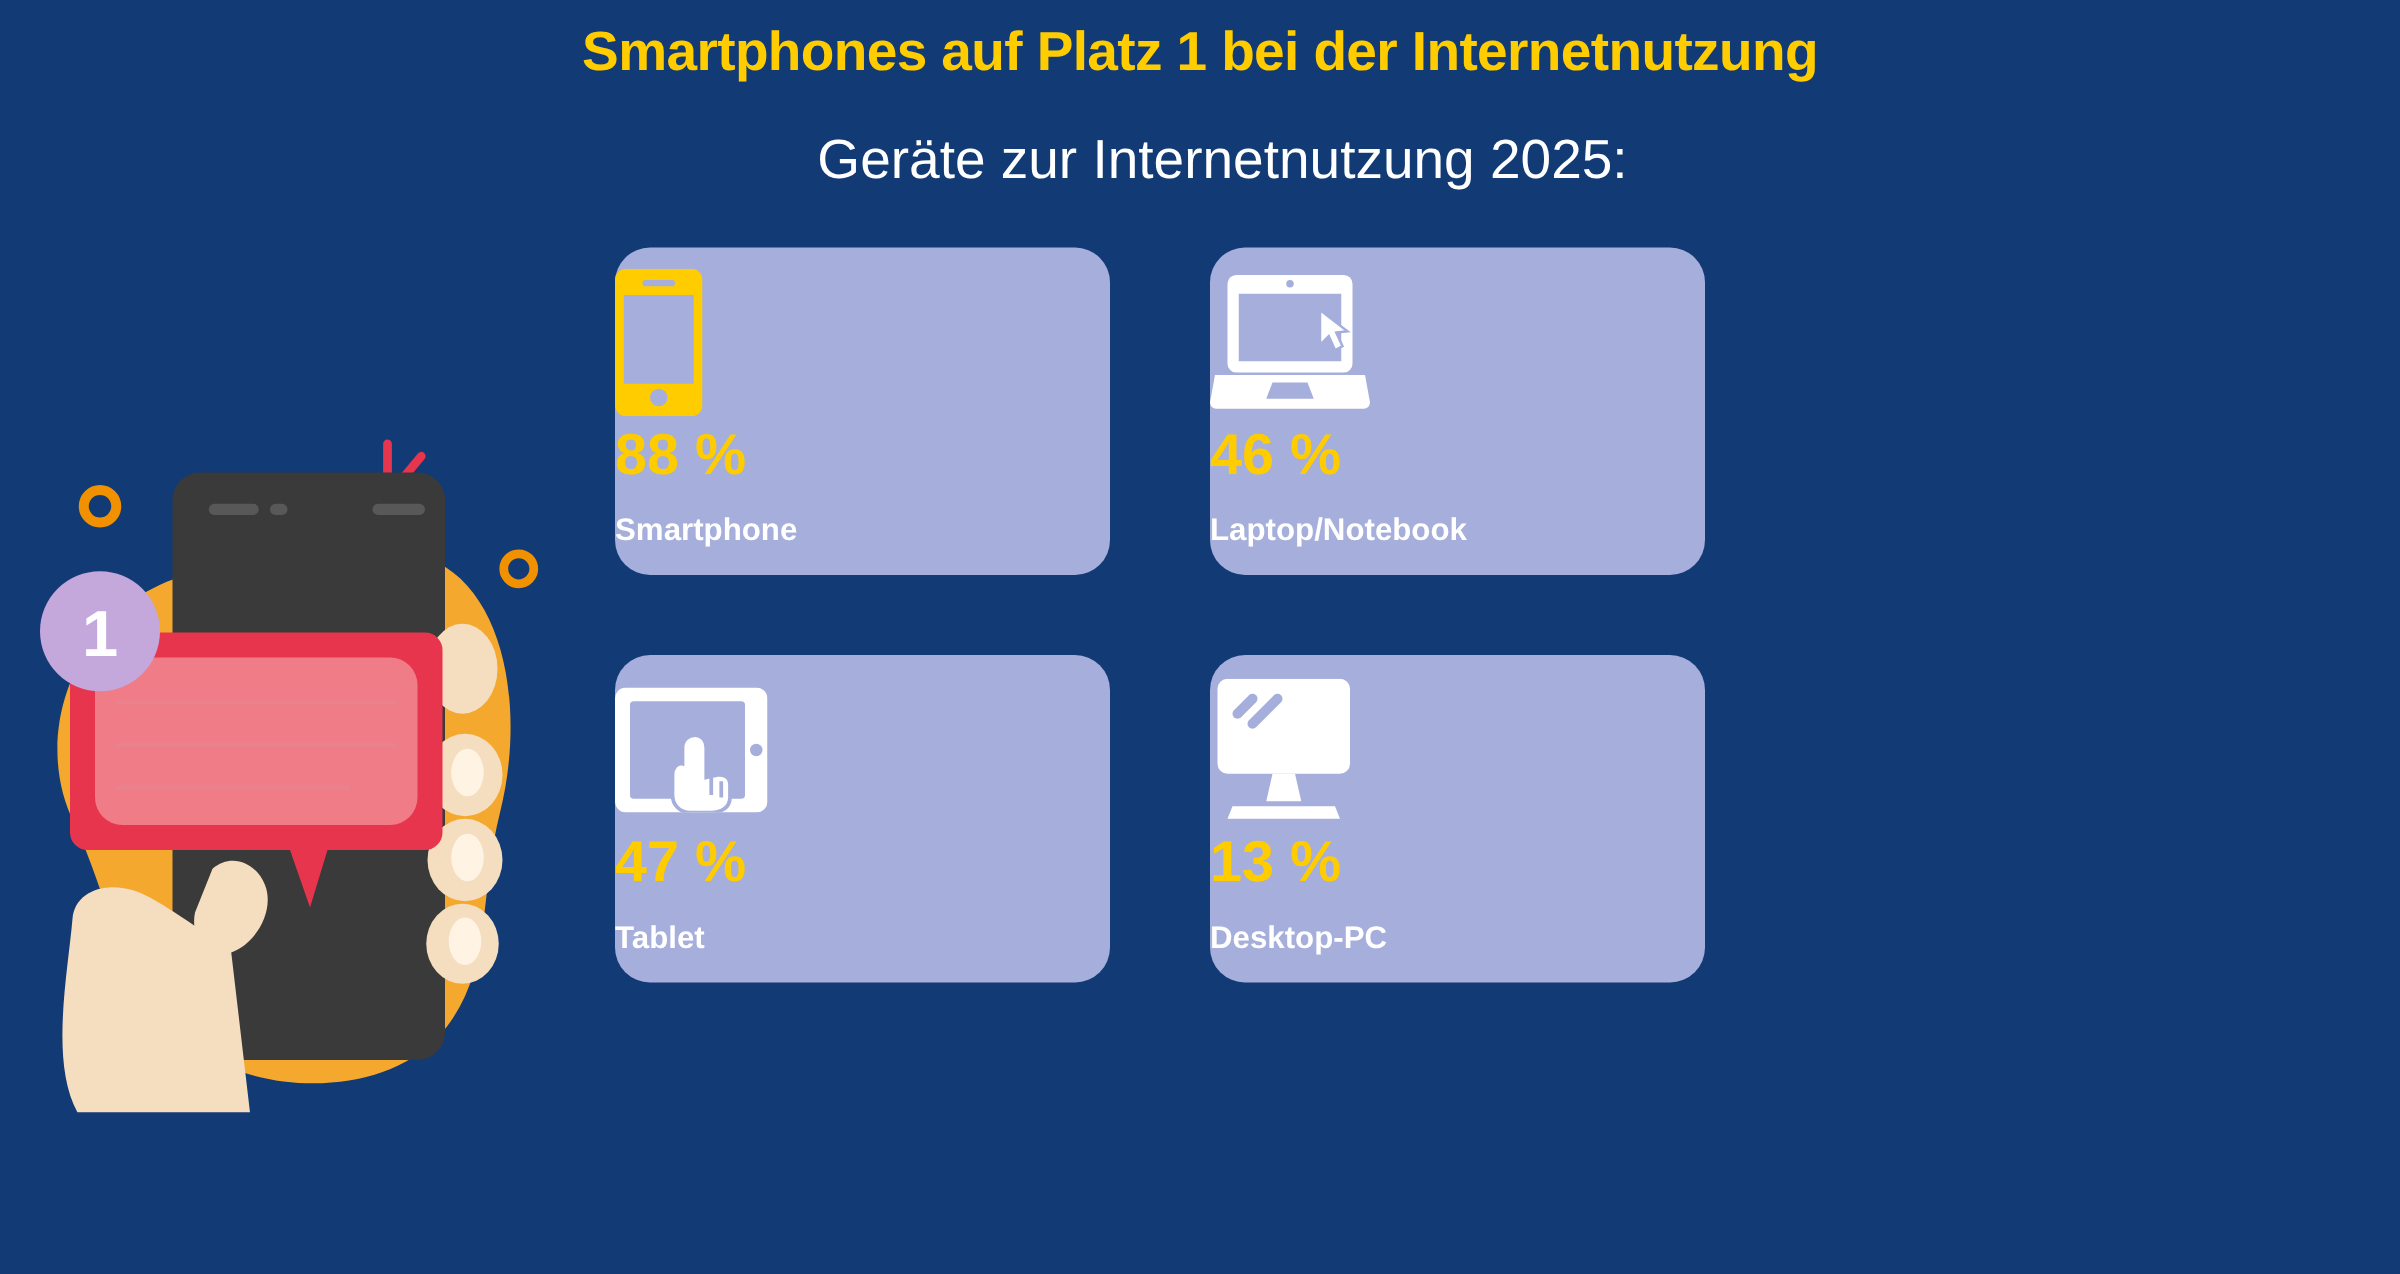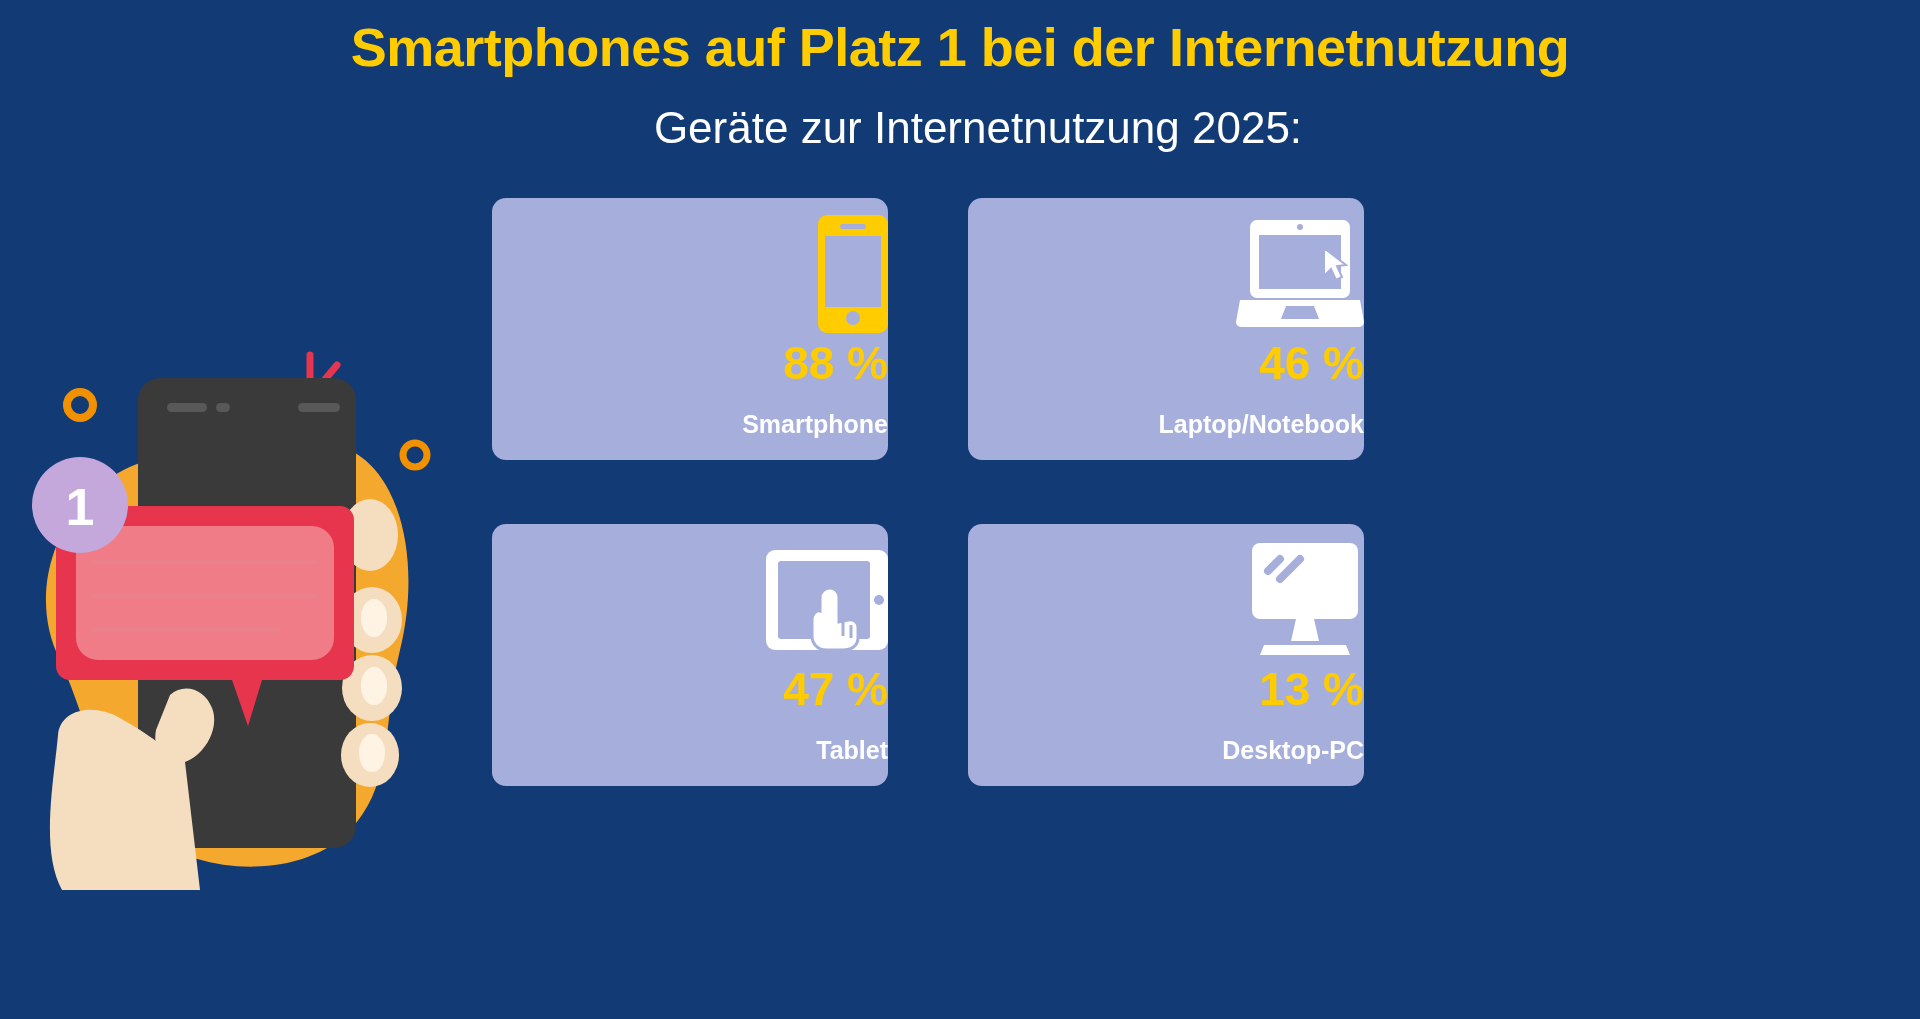--- a/index.html
+++ b/index.html
@@ -8,21 +8,21 @@
     overflow: hidden;
     font-family: "Liberation Sans", sans-serif;
   }
   body { background: #123A75; position: relative; }
 
   
   #headline {
     position: absolute;
     left: 0; right: 0; top: 18px;
     text-align: center;
-    font-size: 54px;
+    font-size: 44px;
     font-weight: bold;
     letter-spacing: -0.5px;
     color: #FFCC00;
     line-height: 1.1;
     white-space: nowrap;
   }
   #subhead {
     position: absolute;
     left: 0; right: 0; top: 103px;
     text-align: center;
@@ -42,25 +42,25 @@
     width: 872px;
     height: 588px;
     display: grid;
     grid-template-columns: 396px 396px;
     grid-template-rows: 262px 262px;
     column-gap: 80px;
     row-gap: 64px;
   }
   .card {
     background: #A6AEDB;
-    border-radius: 14px;
+    border-radius: 28px;
     position: relative;
     display: flex;
     flex-direction: column;
-    align-items: flex-end;
+    align-items: flex-start;
     justify-content: flex-start;
   }
   .card-icon {
     height: 128px;
     margin-top: 12px;
     display: flex;
     align-items: center;
     justify-content: center;
   }
   .card-value {

